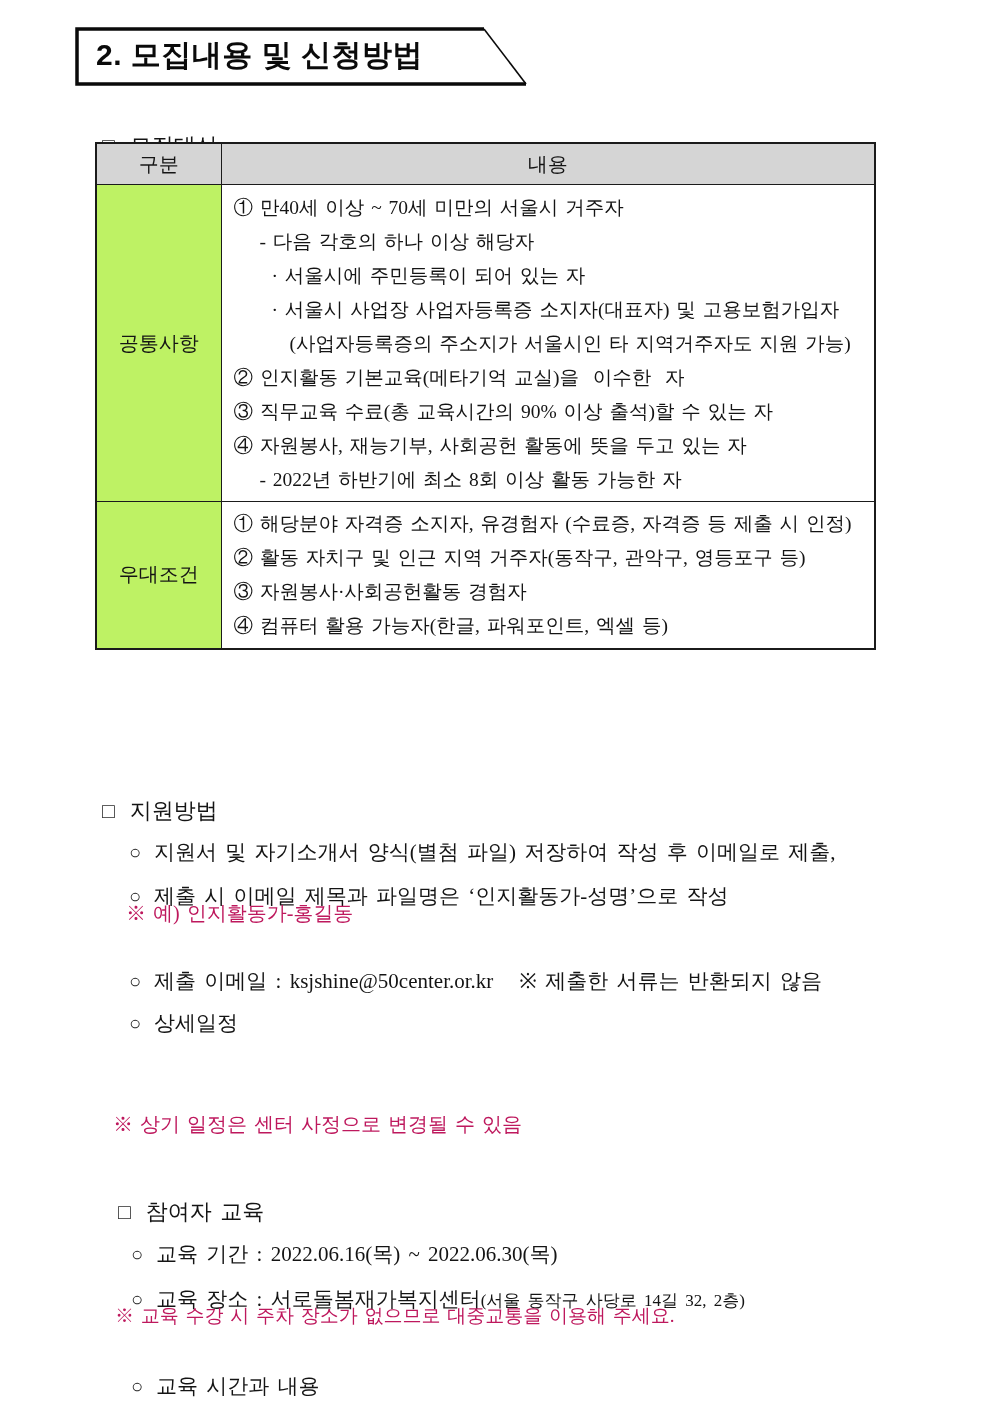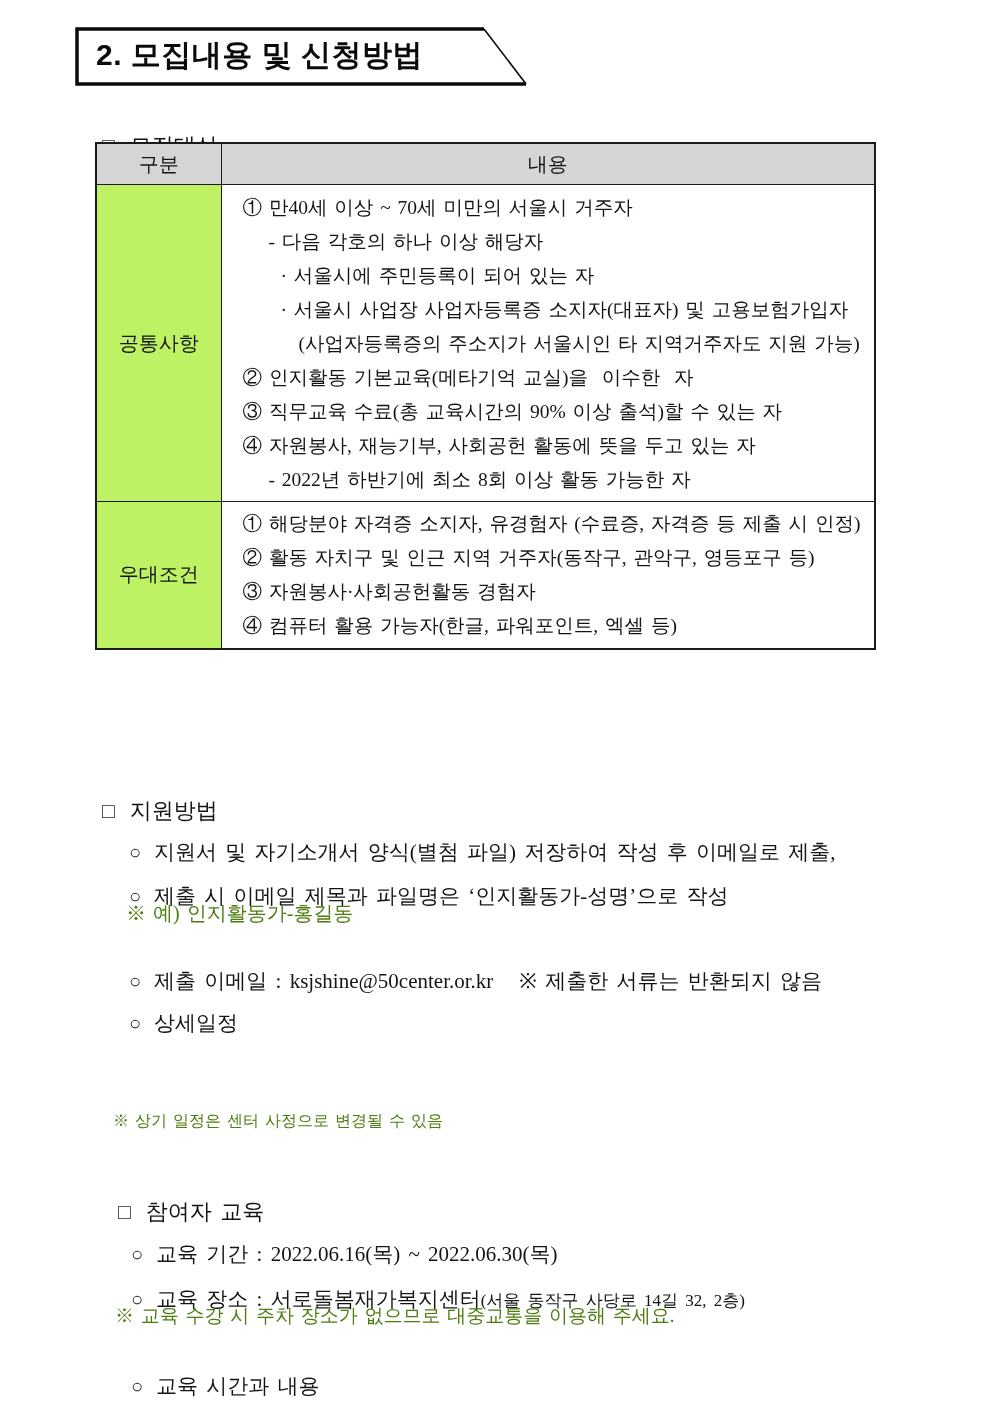--- a/index.html
+++ b/index.html
@@ -15,37 +15,37 @@
     position:absolute; left:21px; top:0; height:58px; line-height:56px;
     font-family:"Liberation Sans","DejaVu Sans",sans-serif;
     font-weight:900; font-size:30px; letter-spacing:.5px; color:#0a0a0a;
     white-space:pre;
   }
   
   .heading { position:absolute; font-size:22px; white-space:pre-wrap; word-spacing:3px; color:#141414; }
   .heading .sq { margin-right:15px; color:#2b2b2b; font-size:21px; }
   .item { position:absolute; font-size:21px; white-space:pre-wrap; word-spacing:3px; color:#141414; }
   .item .circ { margin-right:13px; font-size:20px; color:#222; }
-  .note { position:absolute; font-size:19px; white-space:pre-wrap; word-spacing:2px; color:#4d7c0f; }
+  .note { position:absolute; font-size:19px; white-space:pre-wrap; word-spacing:2px; color:#be185d; }
   .small-detail { font-size:17px; }
   .gap-note { margin-left:26px; }
   
   .tbl1 {
     position:absolute; left:95px; top:142px; width:781px;
     border-collapse:collapse; table-layout:fixed;
     border:2px solid #1b1b1b; font-size:19.5px; color:#141414;
   }
   .tbl1 th, .tbl1 td { border:1px solid #1b1b1b; }
   .tbl1 col.c1 { width:125px; }
   .tbl1 th {
     background:#d5d5d5; font-weight:normal; height:38px;
     font-size:20px; text-align:center; word-spacing:2px;
   }
   .tbl1 td.cat { background:#bef264; text-align:center; font-size:20px; word-spacing:2px; }
-  .tbl1 td.content { padding:5px 10px 4px 21px; vertical-align:middle; }
+  .tbl1 td.content { padding:5px 10px 4px 12px; vertical-align:middle; }
   .tr-common { height:317px; }
   .tr-pref  { height:147px; }
   .ln { line-height:34px; white-space:pre-wrap; word-spacing:2px; }
   .i1 { padding-left:26px; }
   .i2 { padding-left:38px; }
   .i3 { padding-left:56px; }
   
   .tbl2 {
     position:absolute; left:107px; top:1026px; width:804px;
     border-collapse:collapse; table-layout:fixed;
@@ -120,21 +120,21 @@
     <span class="circ">○</span><span>제출 시 이메일 제목과 파일명은 ‘인지활동가-성명’으로 작성</span>
   </div>
   <div class="note" style="left:126px; top:900px; font-size:20px;">※ 예) 인지활동가-홍길동</div>
   <div class="item" style="left:96px; top:941px;">
     <span class="circ">○</span><span>제출 이메일 : ksjshine@50center.or.kr</span><span class="gap-note">※ 제출한 서류는 반환되지 않음</span>
   </div>
   <div class="item" style="left:96px; top:984px;">
     <span class="circ">○</span><span>상세일정</span>
   </div>
 
-  <div class="note" style="left:113px; top:1111px; font-size:16px;">※ 상기 일정은 센터 사정으로 변경될 수 있음</div>
+  <div class="note" style="left:113px; top:1111px; font-size:20px;">※ 상기 일정은 센터 사정으로 변경될 수 있음</div>
 
   <div class="heading" style="left:84px; top:1171px;">
     <span class="sq">□</span><span>참여자 교육</span>
   </div>
   <div class="item" style="left:98px; top:1215px;">
     <span class="circ">○</span><span>교육 기간 : 2022.06.16(목) ~ 2022.06.30(목)</span>
   </div>
   <div class="item" style="left:98px; top:1260px;">
     <span class="circ">○</span><span>교육 장소 : 서로돌봄재가복지센터</span><span class="small-detail">(서울 동작구 사당로 14길 32, 2층)</span>
   </div>

